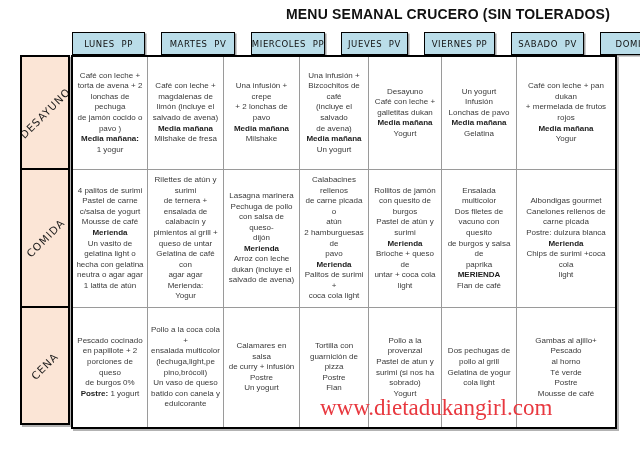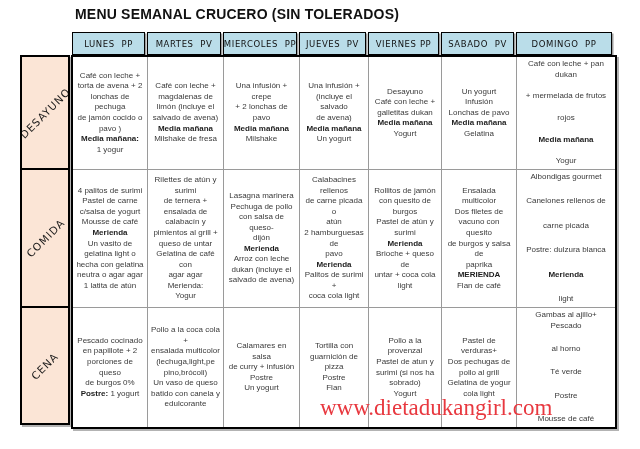--- a/index.html
+++ b/index.html
@@ -5,22 +5,22 @@
   html,body{margin:0;padding:0;background:#fff;}
   .page{
     position:relative;
     width:640px;height:449px;
     background:#fff;
     overflow:hidden;
     font-family:"Liberation Sans",sans-serif;
     outline:1px solid #eee;
   }
   .title{
-    position:absolute;left:75px;top:6px;width:546px;
-    text-align:left;
+    position:absolute;left:64px;top:6px;width:546px;
+    text-align:right;
     font-family:"Liberation Sans",sans-serif;
     font-weight:bold;font-size:14px;color:#111;
     letter-spacing:0.2px;
     white-space:nowrap;
   }
   
   .header-row{
     position:absolute;left:71px;top:32px;width:546px;height:23px;
     display:grid;
   }
@@ -69,38 +69,38 @@
     border-right:1px solid var(--grid-line,#9a9a9a);
     border-bottom:1px solid var(--grid-line,#9a9a9a);
     box-sizing:border-box;
     display:flex;flex-direction:column;
     align-items:center;justify-content:center;
     text-align:center;
     padding:2px 3px;
     font-size:8px;line-height:1.32;color:#3a3a3a;
     overflow:hidden;
   }
-  .cell.last-col{border-right:none;justify-content:space-between;}
+  .cell.last-col{border-right:none;}
   .cell.last-row{border-bottom:none;}
   .cell .line{width:100%;}
   .cell .b{font-weight:bold;color:#1d1d1d;}
   .watermark{
     position:absolute;left:320px;top:395px;
     font-family:"Liberation Serif",serif;
     font-size:23px;color:var(--watermark-red,#e8383f);
     white-space:nowrap;
     z-index:5;
   }
 </style>
 </head>
 <body>
 
 <div class="page">
   <div class="title">MENU SEMANAL CRUCERO (SIN TOLERADOS)</div>
-  <div class="header-row" style="grid-template-columns: 75px 76px 76px 69px 73px 75px 98px;">
+  <div class="header-row" style="grid-template-columns: 75px 76px 76px 69px 73px 75px 98px; gap: 14px;">
       <div class="day-box">LUNES  PP</div>
       <div class="day-box">MARTES  PV</div>
       <div class="day-box">MIERCOLES  PP</div>
       <div class="day-box">JUEVES  PV</div>
       <div class="day-box">VIERNES PP</div>
       <div class="day-box">SABADO  PV</div>
       <div class="day-box">DOMINGO  PP</div>
     </div>
   <div class="label-col">
       <div class="label-box" style="height: 115px;">
@@ -132,20 +132,21 @@
         <div class="line"><span>Milshake de fresa</span></div>
       </div>
       <div class="cell">
         <div class="line"><span>Una infusión + crepe</span></div>
         <div class="line"><span>+ 2 lonchas de pavo</span></div>
         <div class="line"><span class="b">Media mañana</span></div>
         <div class="line"><span>Milshake</span></div>
       </div>
       <div class="cell">
         <div class="line"><span>Una infusión +</span></div>
+        <div class="line"><span>Bizcochitos de café</span></div>
         <div class="line"><span>(incluye el salvado</span></div>
         <div class="line"><span>de avena)</span></div>
         <div class="line"><span class="b">Media mañana</span></div>
         <div class="line"><span>Un yogurt</span></div>
       </div>
       <div class="cell">
         <div class="line"><span>Desayuno</span></div>
         <div class="line"><span>Café con leche +</span></div>
         <div class="line"><span>galletitas dukan</span></div>
         <div class="line"><span class="b">Media mañana</span></div>
@@ -229,20 +230,21 @@
         <div class="line"><span>paprika</span></div>
         <div class="line"><span class="b">MERIENDA</span></div>
         <div class="line"><span>Flan de café</span></div>
       </div>
       <div class="cell last-col">
         <div class="line"><span>Albondigas gourmet</span></div>
         <div class="line"><span>Canelones rellenos de</span></div>
         <div class="line"><span>carne picada</span></div>
         <div class="line"><span>Postre: dulzura blanca</span></div>
         <div class="line"><span class="b">Merienda</span></div>
+        <div class="line"><span>Chips de surimi +coca cola</span></div>
         <div class="line"><span>light</span></div>
       </div>
       <div class="cell last-row">
         <div class="line"><span>Pescado cocinado</span></div>
         <div class="line"><span>en papillote + 2</span></div>
         <div class="line"><span>porciones de queso</span></div>
         <div class="line"><span>de burgos 0%</span></div>
         <div class="line"><span class="b">Postre:</span><span> 1 yogurt</span></div>
       </div>
       <div class="cell last-row">
@@ -267,21 +269,20 @@
         <div class="line"><span>Flan</span></div>
       </div>
       <div class="cell last-row">
         <div class="line"><span>Pollo a la provenzal</span></div>
         <div class="line"><span>Pastel de atun y</span></div>
         <div class="line"><span>surimi (si nos ha</span></div>
         <div class="line"><span>sobrado)</span></div>
         <div class="line"><span>Yogurt</span></div>
       </div>
       <div class="cell last-row">
-        <div class="line"><span>Pastel de verduras+</span></div>
         <div class="line"><span>Dos pechugas de</span></div>
         <div class="line"><span>pollo al grill</span></div>
         <div class="line"><span>Gelatina de yogur</span></div>
         <div class="line"><span>cola light</span></div>
       </div>
       <div class="cell last-col last-row">
         <div class="line"><span>Gambas al ajillo+  Pescado</span></div>
         <div class="line"><span>al horno</span></div>
         <div class="line"><span>Té verde</span></div>
         <div class="line"><span>Postre</span></div>

